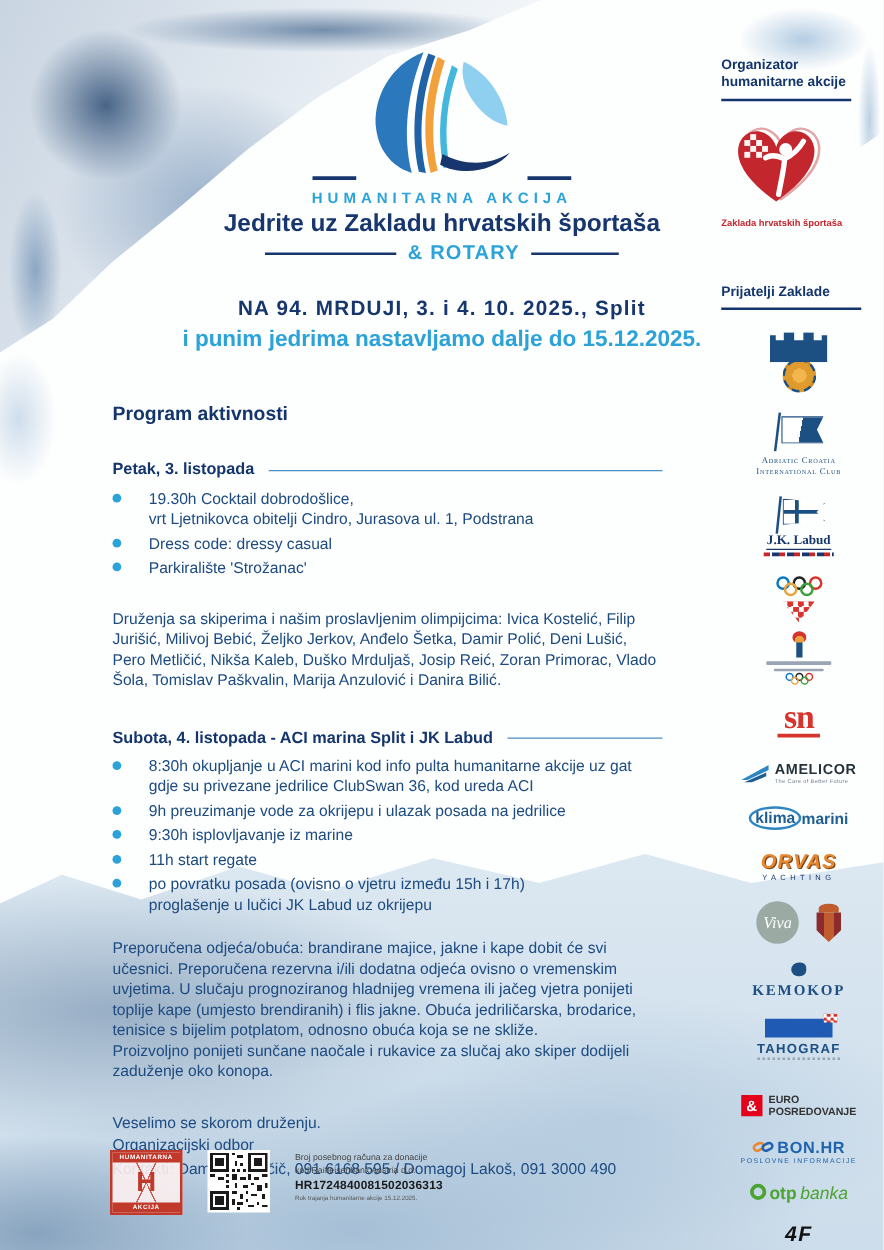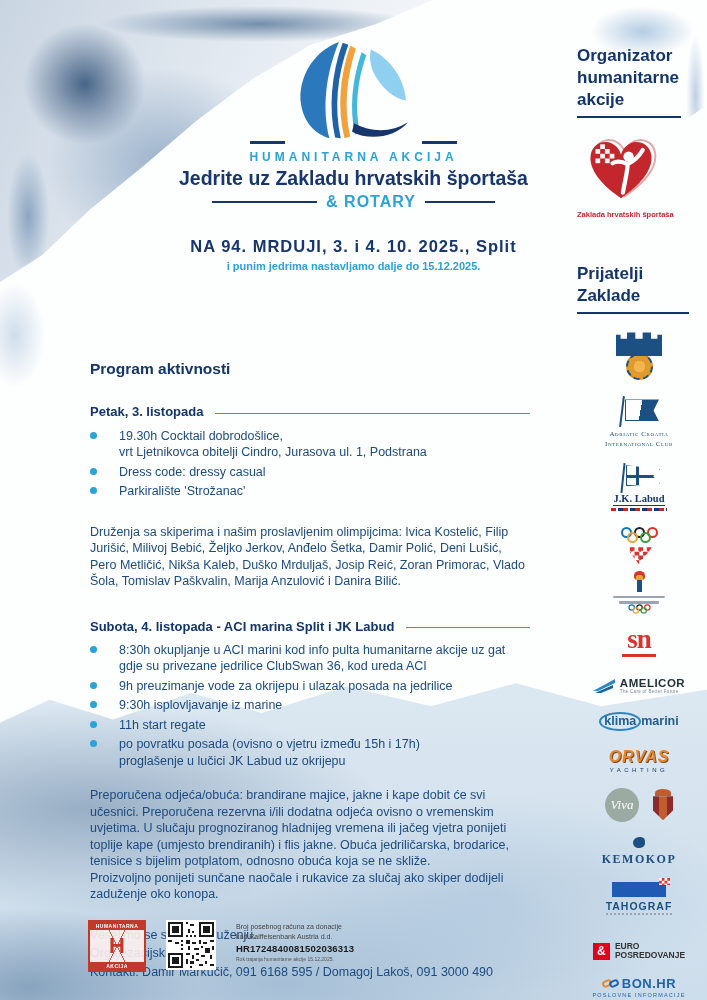--- a/index.html
+++ b/index.html
@@ -37,24 +37,24 @@
   .sail-logo{margin-top:40px;}
   .hline{position:absolute;height:2.5px;background:#16366d;top:141px;}
   .hline.l{left:250px;width:35px;} .hline.r{left:422px;width:35px;}
   .action-label{margin-top:2px;color:#2ba2d8;font-weight:bold;font-size:12px;letter-spacing:4px;}
   .main-title{margin-top:3px;color:#16366d;font-weight:bold;font-size:19.5px;}
   .rotary-row{margin-top:3px;display:flex;justify-content:center;align-items:center;gap:9px;}
   .rotary-row .bar{height:2.5px;background:#16366d;}
   .rotary-row .bar.l{width:105px;} .rotary-row .bar.r{width:70px;}
   .rotary-label{color:#2ba2d8;font-weight:bold;font-size:16px;letter-spacing:1px;}
   .event-line{margin-top:26px;color:#16366d;font-weight:bold;font-size:16.5px;letter-spacing:1px;}
-  .event-subline{margin-top:4px;color:#2ba2d8;font-weight:bold;font-size:11px;}
+  .event-subline{margin-top:4px;color:#2ba2d8;font-weight:bold;font-size:18px;}
 
   
-  .main{position:absolute;left:90px;top:322px;width:440px;color:#1d4b80;font-size:12.5px;line-height:1.32;margin-top:37px;}
+  .main{position:absolute;left:90px;top:322px;width:440px;color:#1d4b80;font-size:12.5px;line-height:1.32;}
   .prog-title{color:#14356b;font-weight:bold;font-size:15.5px;margin-bottom:24px;}
   .sec-head{display:flex;align-items:center;margin-bottom:7px;}
   .sec-title{color:#14356b;font-weight:bold;font-size:13px;white-space:nowrap;}
   .sec-line{flex:1;border-top:1.5px solid #4a8fc7;margin-left:12px;margin-top:2px;}
   ul.blist{list-style:none;margin:0;padding:0;}
   .bullet{display:flex;gap:22px;margin-bottom:3px;}
   .dot{flex:none;width:7px;height:7px;border-radius:50%;background:#2ba2d8;margin-top:4px;}
   .btxt{white-space:pre-line;}
   .para{white-space:pre-line;margin-top:24px;}
   .para.clothing{margin-top:18px;}
@@ -72,21 +72,21 @@
               background:
                 linear-gradient(64deg, transparent 49.2%, rgba(192,57,43,.8) 49.2% 50.8%, transparent 50.8%),
                 linear-gradient(116deg, transparent 49.2%, rgba(192,57,43,.8) 49.2% 50.8%, transparent 50.8%);}
   .qr{background:#fff;padding:2px;}
   .donation{font-size:7px;color:#444;line-height:1.45;margin-top:2px;}
   .donation .iban{font-size:9.5px;font-weight:bold;color:#1a1a1a;letter-spacing:.2px;}
   .donation .fine{font-size:5px;color:#555;}
 
   
   .sidebar{position:absolute;left:577px;top:45px;width:124px;}
-  .sb-head{color:#14356b;font-weight:bold;font-size:17px;line-height:1.3;}
+  .sb-head{color:#14356b;font-weight:bold;font-size:11px;line-height:1.3;}
   .sb-rule{width:104px;height:2px;background:#14356b;margin-top:5px;}
   .heart-wrap{margin:14px 0 4px 6px;}
   .sb-caption{color:#c4262d;font-weight:bold;font-size:7.5px;margin-top:2px;}
   .friends{margin-top:44px;}
   .logos{margin-top:18px;display:flex;flex-direction:column;align-items:center;width:124px;}
   .lg{display:flex;flex-direction:column;align-items:center;text-align:center;}
 
   .castle{width:46px;height:24px;background:#1c4f82;
     clip-path:polygon(0 100%,0 10%,10% 10%,10% 26%,24% 26%,24% 0,42% 0,42% 26%,58% 26%,58% 0,76% 0,76% 26%,90% 26%,90% 10%,100% 10%,100% 100%);}
   .wheel{width:27px;height:27px;border-radius:50%;margin-top:-3px;

